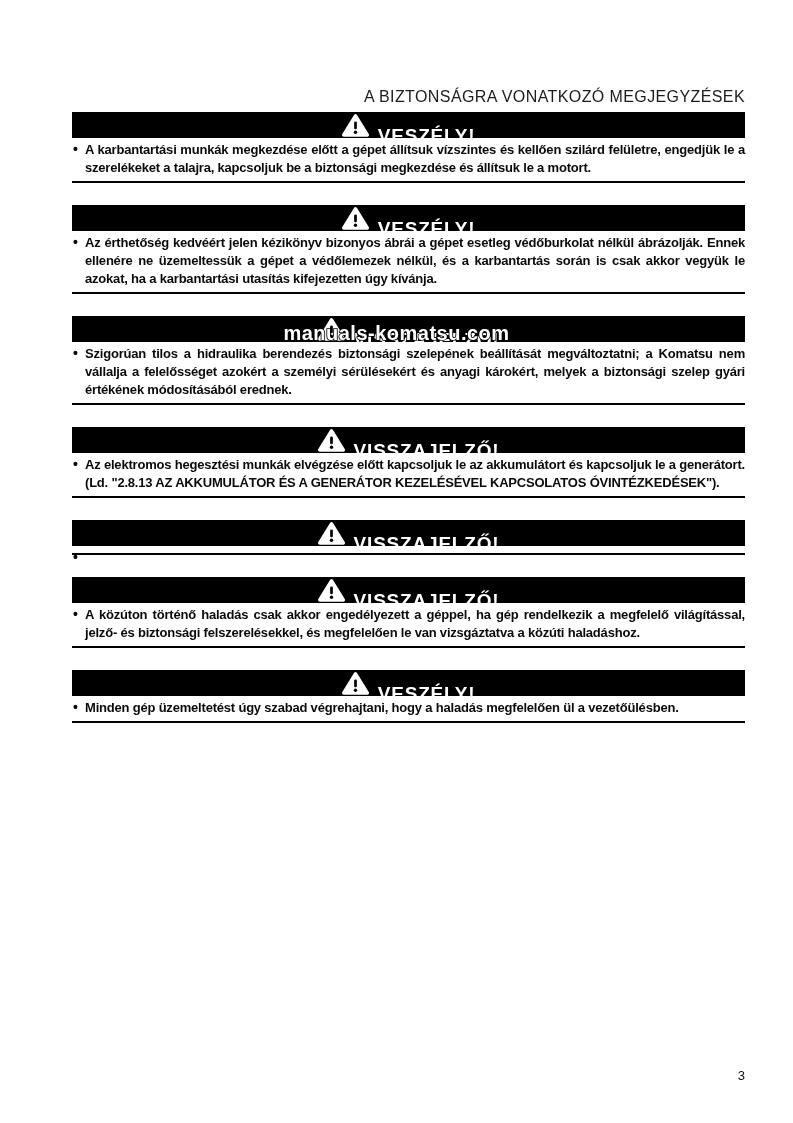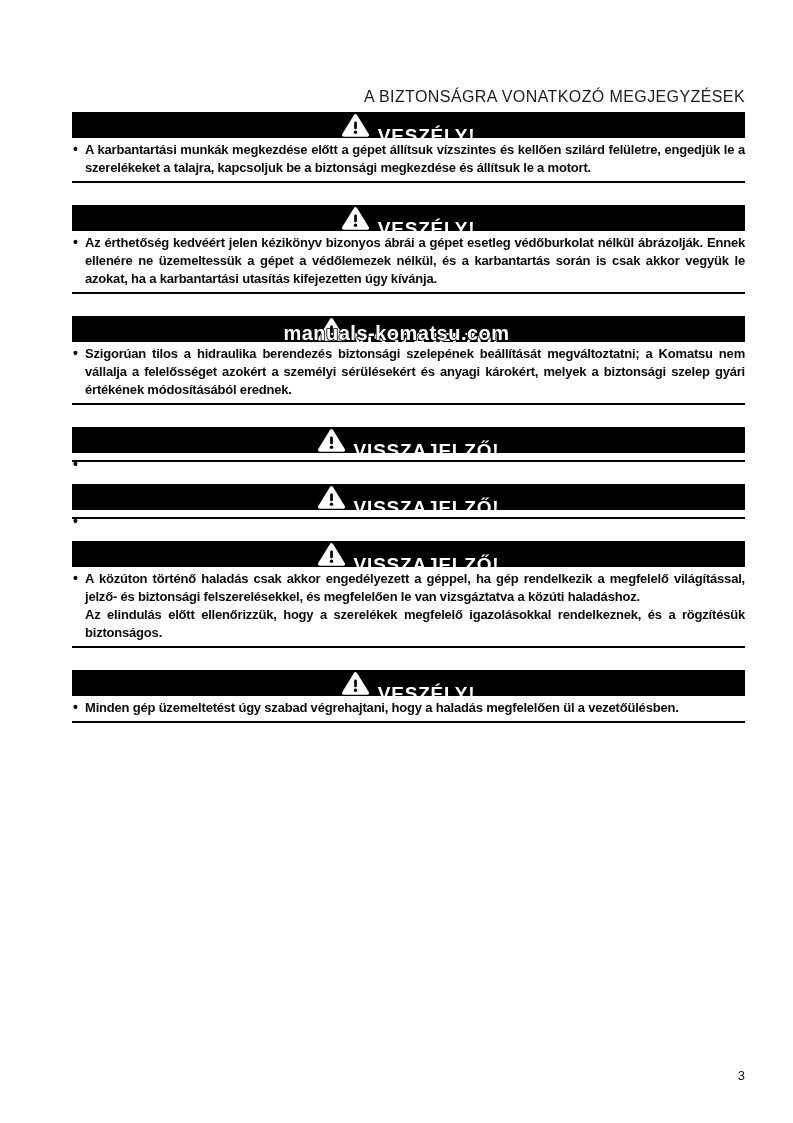--- a/index.html
+++ b/index.html
@@ -152,20 +152,21 @@
           <path d="M15 3 L28 24 L2 24 Z" fill="#ffffff" stroke="#ffffff" stroke-width="4" stroke-linejoin="round"></path>
           <rect x="13.5" y="9" width="3" height="8.6" rx="1.4" fill="#000000"></rect>
           <circle cx="15" cy="21" r="1.9" fill="#000000"></circle>
         </svg>
       </span>
       <span class="banner-label">VISSZAJELZŐ!</span>
     </div>
     <div class="warning-body">
   <p class="para">
     <span class="bullet">•</span>
+    <span class="ptext">Az elektromos hegesztési munkák elvégzése előtt kapcsoljuk le az akkumulátort és kapcsoljuk le a generátort. (Ld. "2.8.13 AZ AKKUMULÁTOR ÉS A GENERÁTOR KEZELÉSÉVEL KAPCSOLATOS ÓVINTÉZKEDÉSEK").</span>
   </p>
 </div>
     <div class="rule"></div>
   </section>
 
   <section class="warning-section">
     <div class="banner">
       <span class="tri">
         <svg width="27" height="24" viewBox="0 0 30 26" aria-hidden="true">
           <path d="M15 3 L28 24 L2 24 Z" fill="#ffffff" stroke="#ffffff" stroke-width="4" stroke-linejoin="round"></path>
@@ -193,24 +194,20 @@
         </svg>
       </span>
       <span class="banner-label">VISSZAJELZŐ!</span>
     </div>
     <div class="warning-body">
   <p class="para">
     <span class="bullet">•</span>
     <span class="ptext">A közúton történő haladás csak akkor engedélyezett a géppel, ha gép rendelkezik a megfelelő világítással, jelző- és biztonsági felszerelésekkel, és megfelelően le van vizsgáztatva a közúti haladáshoz.</span>
   </p>
 
-  <p class="para">
-    
-    <span class="ptext">Az elindulás előtt ellenőrizzük, hogy a szerelékek megfelelő igazolásokkal rendelkeznek, és a rögzítésük biztonságos.</span>
-  </p>
 </div>
     <div class="rule"></div>
   </section>
 
   <section class="warning-section">
     <div class="banner">
       <span class="tri">
         <svg width="27" height="24" viewBox="0 0 30 26" aria-hidden="true">
           <path d="M15 3 L28 24 L2 24 Z" fill="#ffffff" stroke="#ffffff" stroke-width="4" stroke-linejoin="round"></path>
           <rect x="13.5" y="9" width="3" height="8.6" rx="1.4" fill="#000000"></rect>

